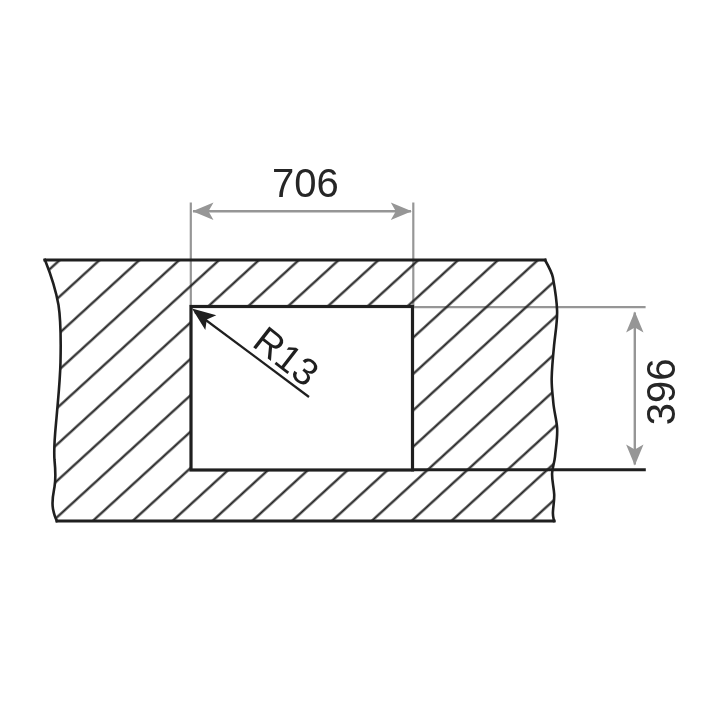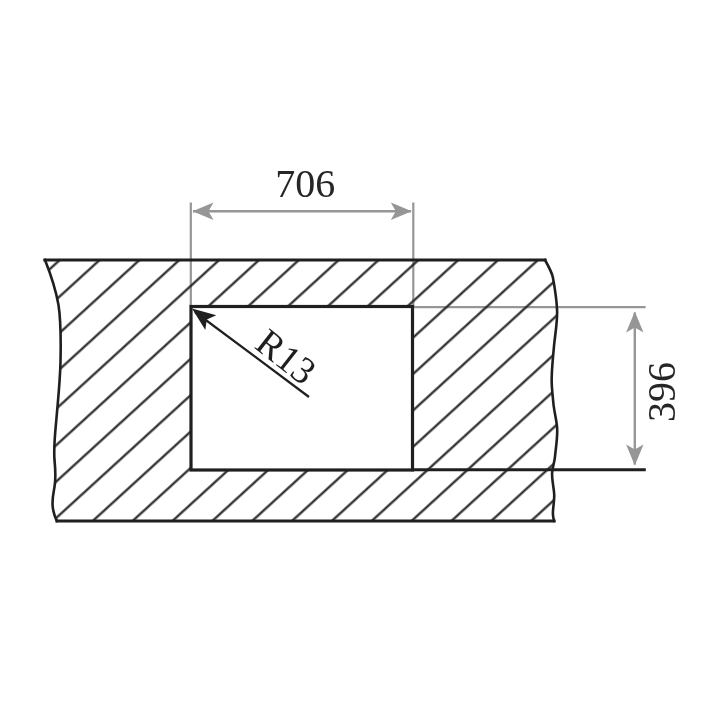--- a/index.html
+++ b/index.html
@@ -1,16 +1,16 @@
 <!DOCTYPE html>
 <html><head>
 <meta charset="utf-8">
 <style>
   html,body{margin:0;padding:0;background:#ffffff;}
-  #stage{width:720px;height:720px;position:relative;font-family:Liberation Serif, serif;}
+  #stage{width:720px;height:720px;position:relative;font-family:Liberation Sans, sans-serif;}
 </style>
 </head>
 <body>
 <div id="stage">
 <svg width="720" height="720" viewBox="0 0 720 720">
   <defs>
     <pattern id="hatch" patternUnits="userSpaceOnUse" width="26.87" height="10" patternTransform="rotate(47.6)">
       <line x1="17.35" y1="-1" x2="17.35" y2="11" stroke="#1f1f1f" stroke-width="2.15"></line>
     </pattern>
   </defs>

